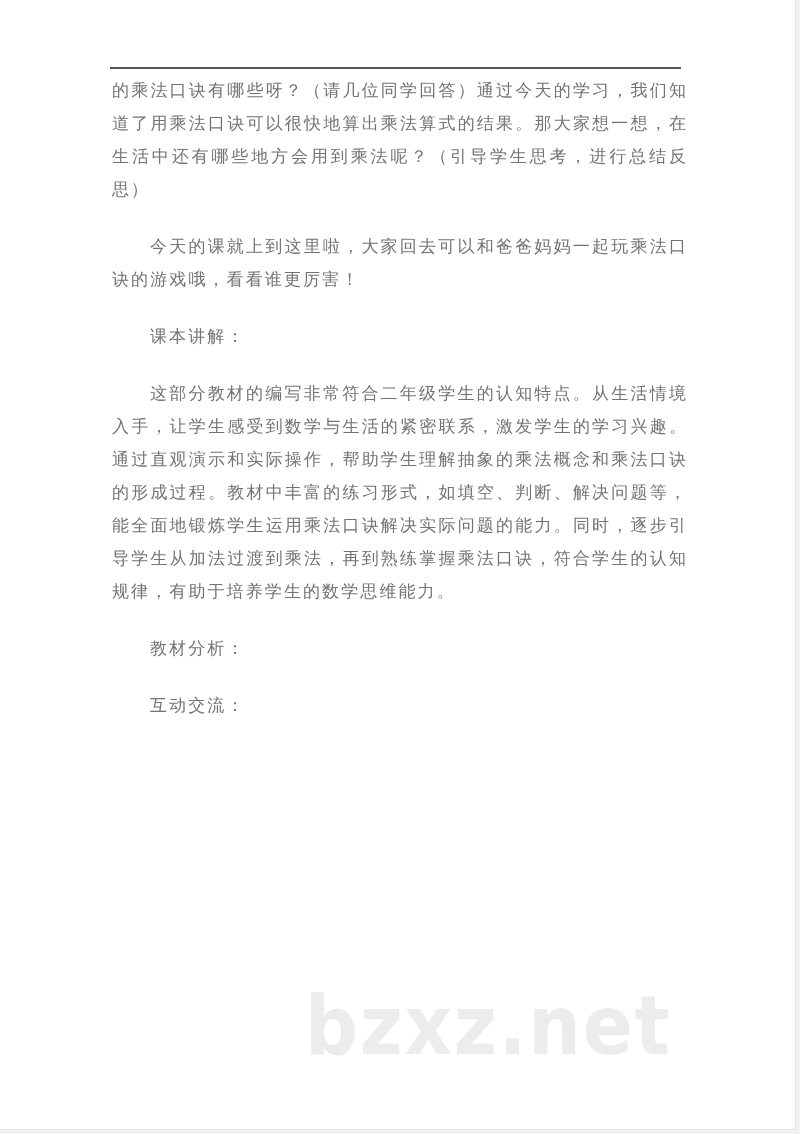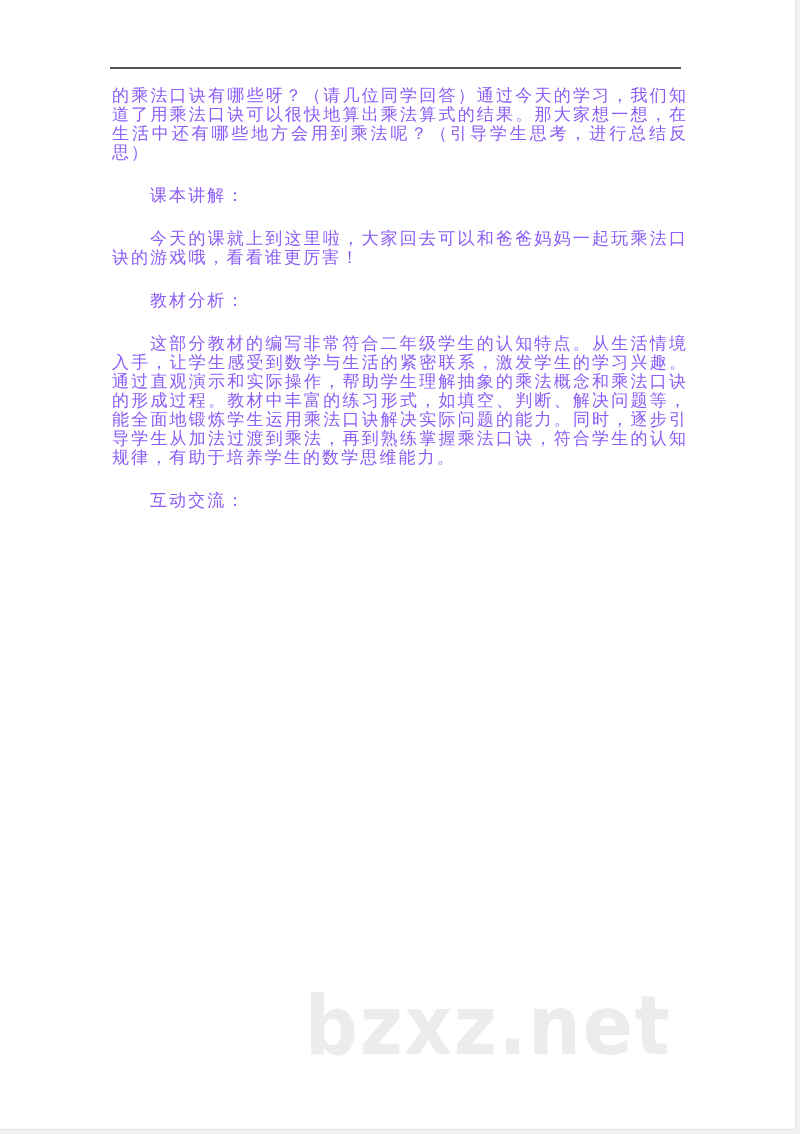--- a/index.html
+++ b/index.html
@@ -28,26 +28,26 @@
       position: absolute;
       left: 110px;
       top: 67px;
       width: 571px;
       height: 0;
       border-top: 2px solid #555555;
     }
     .content {
       position: absolute;
       left: 112px;
-      top: 86px;
+      top: 74px;
       width: 576px;
-      color: #8b5cf6;
+      color: #737373;
       font-size: 17px;
       letter-spacing: 2.1px;
-      line-height: 19px;
+      line-height: 33px;
     }
     .para {
       margin: 0 0 24px 0;
       text-align: justify;
     }
     .para.indent {
       text-indent: 38px;
     }
     .para.heading {
       text-indent: 38px;
@@ -72,21 +72,21 @@
     }
   </style>
 </head>
 <body>
 
 <div class="page">
   <div class="header-rule"></div>
 
   <div class="content">
     <p class="para first">的乘法口诀有哪些呀？（请几位同学回答）通过今天的学习，我们知道了用乘法口诀可以很快地算出乘法算式的结果。那大家想一想，在生活中还有哪些地方会用到乘法呢？（引导学生思考，进行总结反思）</p>
+    <p class="para indent">今天的课就上到这里啦，大家回去可以和爸爸妈妈一起玩乘法口诀的游戏哦，看看谁更厉害！</p>
     <p class="para heading">课本讲解：</p>
-    <p class="para indent">今天的课就上到这里啦，大家回去可以和爸爸妈妈一起玩乘法口诀的游戏哦，看看谁更厉害！</p>
+    <p class="para indent">这部分教材的编写非常符合二年级学生的认知特点。从生活情境入手，让学生感受到数学与生活的紧密联系，激发学生的学习兴趣。通过直观演示和实际操作，帮助学生理解抽象的乘法概念和乘法口诀的形成过程。教材中丰富的练习形式，如填空、判断、解决问题等，能全面地锻炼学生运用乘法口诀解决实际问题的能力。同时，逐步引导学生从加法过渡到乘法，再到熟练掌握乘法口诀，符合学生的认知规律，有助于培养学生的数学思维能力。</p>
     <p class="para heading">教材分析：</p>
-    <p class="para indent">这部分教材的编写非常符合二年级学生的认知特点。从生活情境入手，让学生感受到数学与生活的紧密联系，激发学生的学习兴趣。通过直观演示和实际操作，帮助学生理解抽象的乘法概念和乘法口诀的形成过程。教材中丰富的练习形式，如填空、判断、解决问题等，能全面地锻炼学生运用乘法口诀解决实际问题的能力。同时，逐步引导学生从加法过渡到乘法，再到熟练掌握乘法口诀，符合学生的认知规律，有助于培养学生的数学思维能力。</p>
     <p class="para heading">互动交流：</p>
   </div>
 
   <div class="watermark">bzxz.net</div>
 </div>
 
 </body></html>

